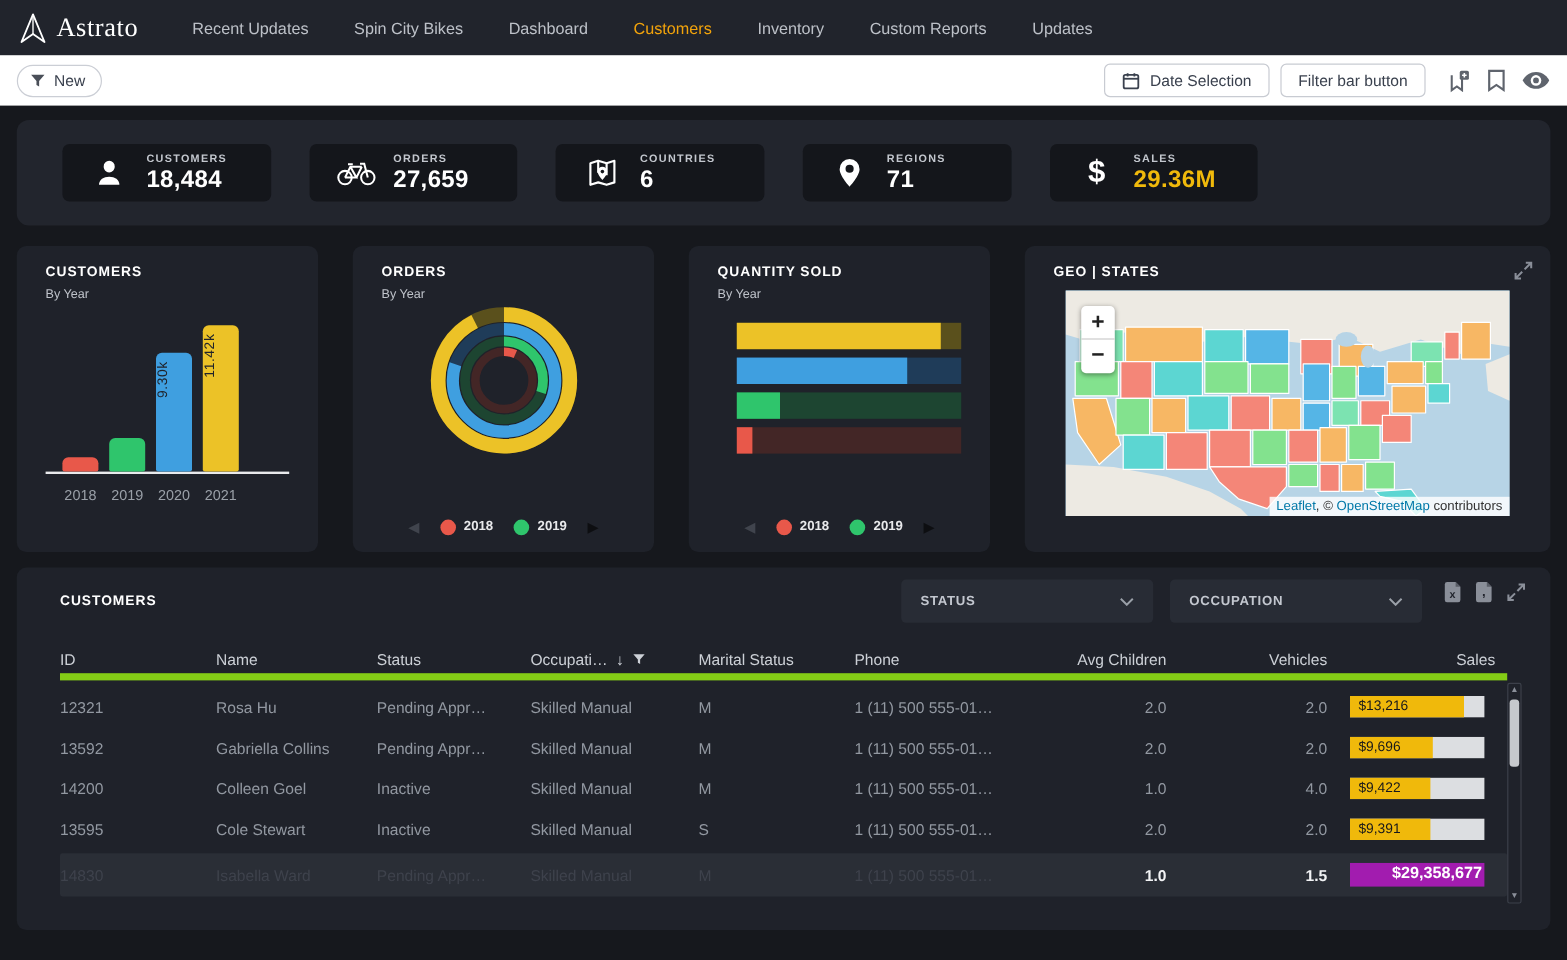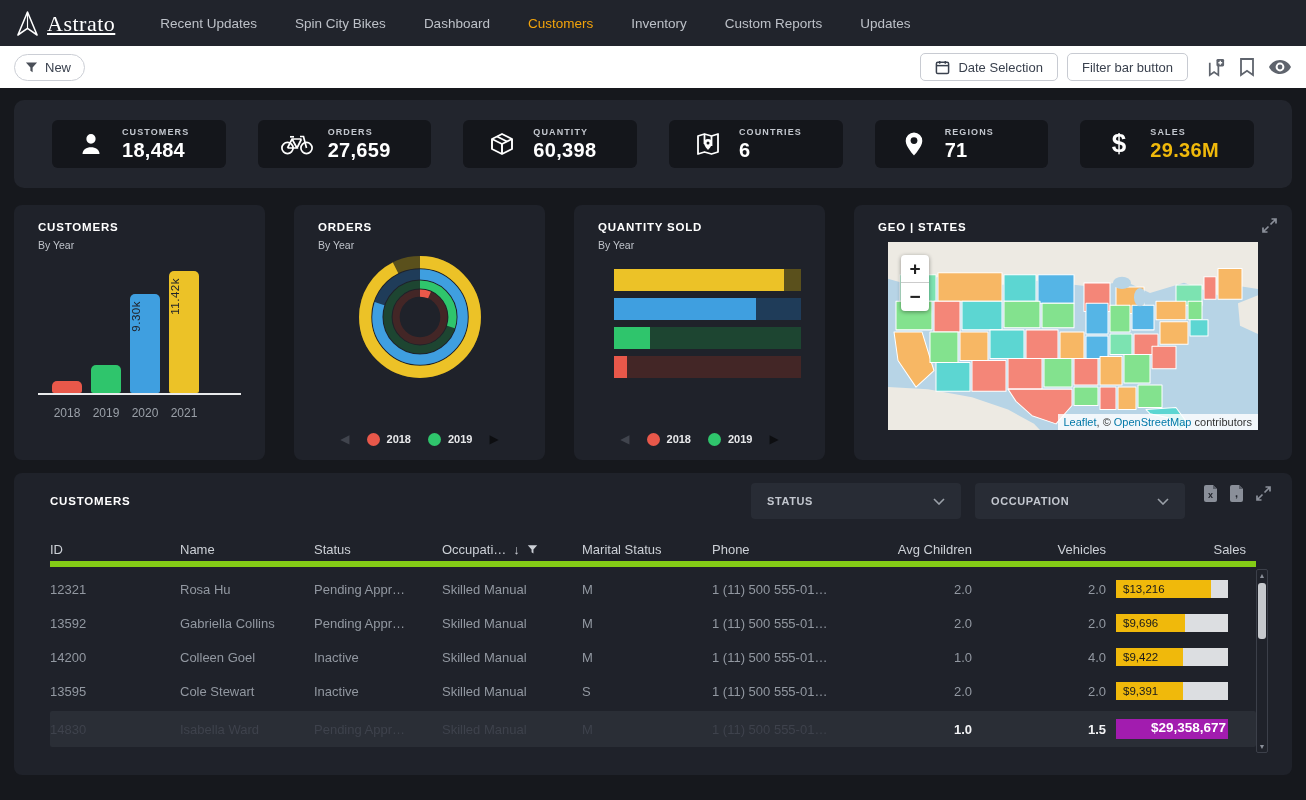--- a/index.html
+++ b/index.html
@@ -6,21 +6,21 @@
   html,body { width:1306px; height:800px; overflow:hidden; }
   body { font-family:"Liberation Sans", sans-serif; background:var(--page,#16181d); color:#fff; }
 
   :root{
     --page:#16181d; --nav:#21242c; --panel:#22252d; --card:#1f222a; --kpi-card:#14161b;
     --txt-dim:#9298a1; --txt-head:#ccd0d6; --orange:#f2a30b; --money:#f0b90b;
   }
 
   
   .topnav{ height:46px; background:var(--nav); display:flex; align-items:center; padding:0 16px; }
-  .brand{ display:flex; align-items:flex-end; gap:8px; margin-right:26px;text-decoration:underline; }
+  .brand{ display:flex; align-items:center; gap:8px; margin-right:26px; }
   .brand-name{ font-family:"Liberation Serif", serif; font-size:22px; color:#fff; letter-spacing:.5px; }
   .nav-items{ display:flex; align-items:center; }
   .nav-item{ font-size:13.5px; color:#bdc1c8; padding:0 19px; cursor:pointer; }
   .nav-item.active{ color:var(--orange); }
 
   
   .toolbar{ height:42px; background:#fff; display:flex; align-items:center; padding:0 14px; }
   .pill-btn{ display:flex; align-items:center; gap:7px; height:27px; border:1px solid #cbced5; border-radius:14px; background:#fff; padding:0 13px 0 10px; font-size:13px; color:#3a414e; cursor:pointer;text-align:center; }
   .toolbar-right{ margin-left:auto; display:flex; align-items:center; gap:9px; }
   .tb-btn{ display:flex; align-items:center; gap:8px; height:28px; border:1px solid #c8cbd2; border-radius:5px; background:#fff; padding:0 14px; font-size:13px; color:#3a414e; cursor:pointer; }
@@ -87,21 +87,21 @@
   .panel-icons{ position:absolute; top:12px; right:20px; display:flex; align-items:center; gap:11px; }
   .panel-icons svg{ cursor:pointer; }
 
   .grid-table{ margin-top:30px; }
   .t-row{ display:grid; grid-template-columns:130px 134px 128px 140px 130px 168px 102px 134px 140px; align-items:center; height:34px; font-size:13px; color:var(--txt-dim); }
   .t-row > div{ padding-right:10px; overflow:hidden; white-space:nowrap; }
   .t-head{ color:var(--txt-head); border-bottom:6px solid #84cc16; height:30px; }
   .t-head .th-sort{ display:flex; align-items:center; gap:7px; }
   .num{ text-align:right; }
   .t-body .t-row:first-child{ margin-top:5px; }
-  .sales-cell{ display:flex; justify-content:flex-start; }
+  .sales-cell{ display:flex; justify-content:center; }
   .sales-bar{ position:relative; width:112px; height:18px; background:#dcdee1; }
   .sales-fill{ position:absolute; left:0; top:0; bottom:0; background:var(--money); }
   .sales-text{ position:absolute; left:7px; top:0; line-height:18px; font-size:11.5px; font-weight:500; color:#17181c; }
   .totals-row{ background:#2a2e36; height:36px; margin-top:3px; border-radius:2px; font-weight:bold; color:#f2f3f5; }
   .ghost{ color:#3e424c; font-weight:normal; }
   .totals-sales{ position:relative; width:112px; height:20px; background:#a21caf; }
   .totals-sales span{ position:absolute; right:2px; top:1px; font-size:13.5px; font-weight:bold; color:#fff; white-space:nowrap; }
 
   .v-scrollbar{ position:absolute; right:24px; top:96px; bottom:22px; width:12px; background:#1f222a; border:1px solid #3c404a; border-radius:2px; }
   .v-thumb{ position:absolute; top:13px; left:1px; right:1px; height:56px; background:#c6c9cd; border-radius:3px; cursor:grab; }
@@ -188,35 +188,20 @@
             <circle cx="26.5" cy="16" r="5.6"></circle>
             <path d="M7.5 16 12 7h9.5M17 16l4.5-9M12 7l5 9h-9.5"></path>
             <path d="M20 4.5h3.5L26.5 16"></path>
             <path d="M10 4.8h4"></path>
           </g>
         </svg>
     </div>
     <div class="kpi-text">
       <div class="kpi-label">ORDERS</div>
       <div class="kpi-value">27,659</div>
-    </div>
-  </div>
-  <div class="kpi-card">
-    <div class="kpi-icon">
-      <svg width="26" height="26" viewBox="0 0 26 26">
-          <g fill="none" stroke="#fff" stroke-width="1.9" stroke-linejoin="round">
-            <path d="M13 3 23 8v10l-10 5L3 18V8Z"></path>
-            <path d="M3 8l10 5 10-5M13 13v10"></path>
-            <path d="M8 5.5l10 5"></path>
-          </g>
-        </svg>
-    </div>
-    <div class="kpi-text">
-      <div class="kpi-label">QUANTITY</div>
-      <div class="kpi-value">60,398</div>
     </div>
   </div>
   <div class="kpi-card">
     <div class="kpi-icon">
       <svg width="26" height="26" viewBox="0 0 26 26">
           <g fill="none" stroke="#fff" stroke-width="1.8" stroke-linejoin="round">
             <path d="M3 5l6.5-2 7 2L23 3v18l-6.5 2-7-2L3 23Z"></path>
             <path d="M9.5 3v10M16.5 5v10"></path>
           </g>
           <path d="M13 8a4 4 0 0 1 4 4c0 3-4 7-4 7s-4-4-4-7a4 4 0 0 1 4-4Z" fill="#fff"></path>

